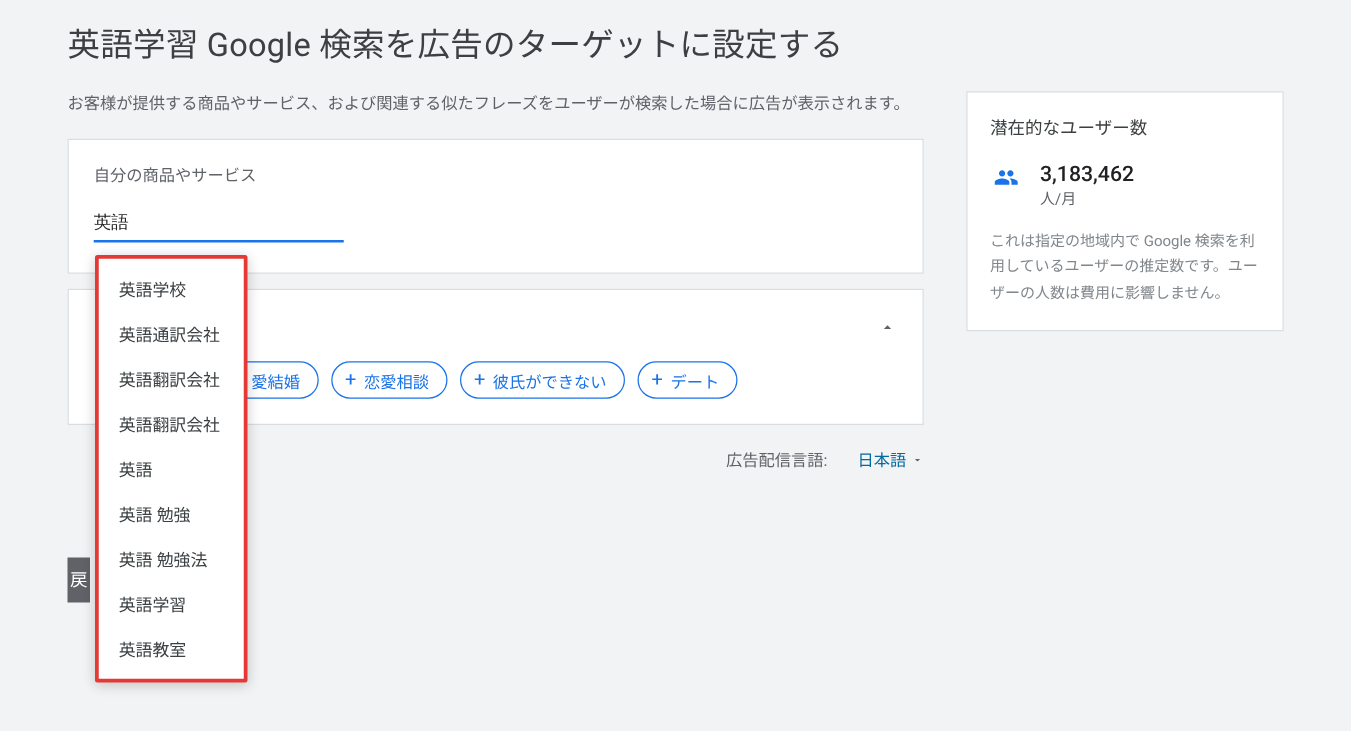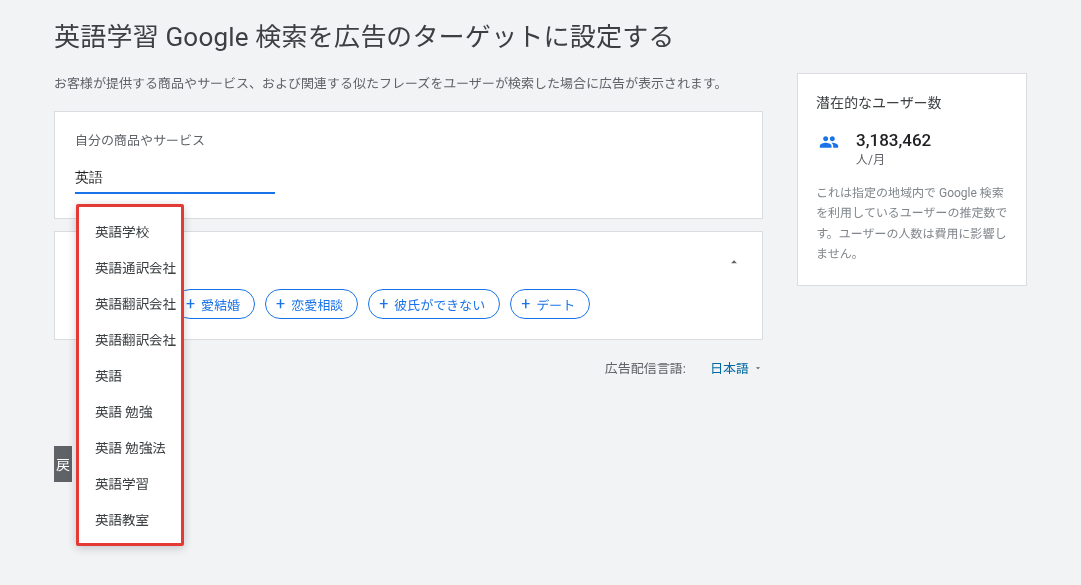--- a/index.html
+++ b/index.html
@@ -14,21 +14,21 @@
     .container { padding: 16px 54px 0 54px; }
     .page-title {
       font-size: 26px;
       font-weight: 400;
       color: #3c4043;
       margin-bottom: 20px;
       letter-spacing: .2px;
     }
     .columns { display: flex; gap: 34px; align-items: flex-start; }
     .left-col { flex: 1; min-width: 0; }
-    .right-col { width: 230px; }
+    .right-col { width: 254px; }
     .desc {
       font-size: 13px;
       color: #5f6368;
       line-height: 1.7;
       margin-bottom: 16px;
     }
     .card {
       background: #fff;
       border: 1px solid #dadce0;
       border-radius: 0;
@@ -99,21 +99,21 @@
       position: absolute; left: 54px; top: 446px;
       width: 18px; height: 36px;
       background: #5f6368;
       display:flex; align-items:center; justify-content:center; color:#fff; font-size:14px;
       overflow:hidden;
     }
     
     .dropdown {
       position: absolute;
       left: 76px; top: 204px;
-      width: 108px;
+      width: 122px;
       background: #fff;
       box-shadow: 0 2px 10px rgba(0,0,0,.2);
       padding: 6px 0;
       border: 3px solid #e53935;
       border-radius: 2px;
       z-index: 10;
     }
     .dropdown-item {
       padding: 8px 16px;
       font-size: 13.5px;

